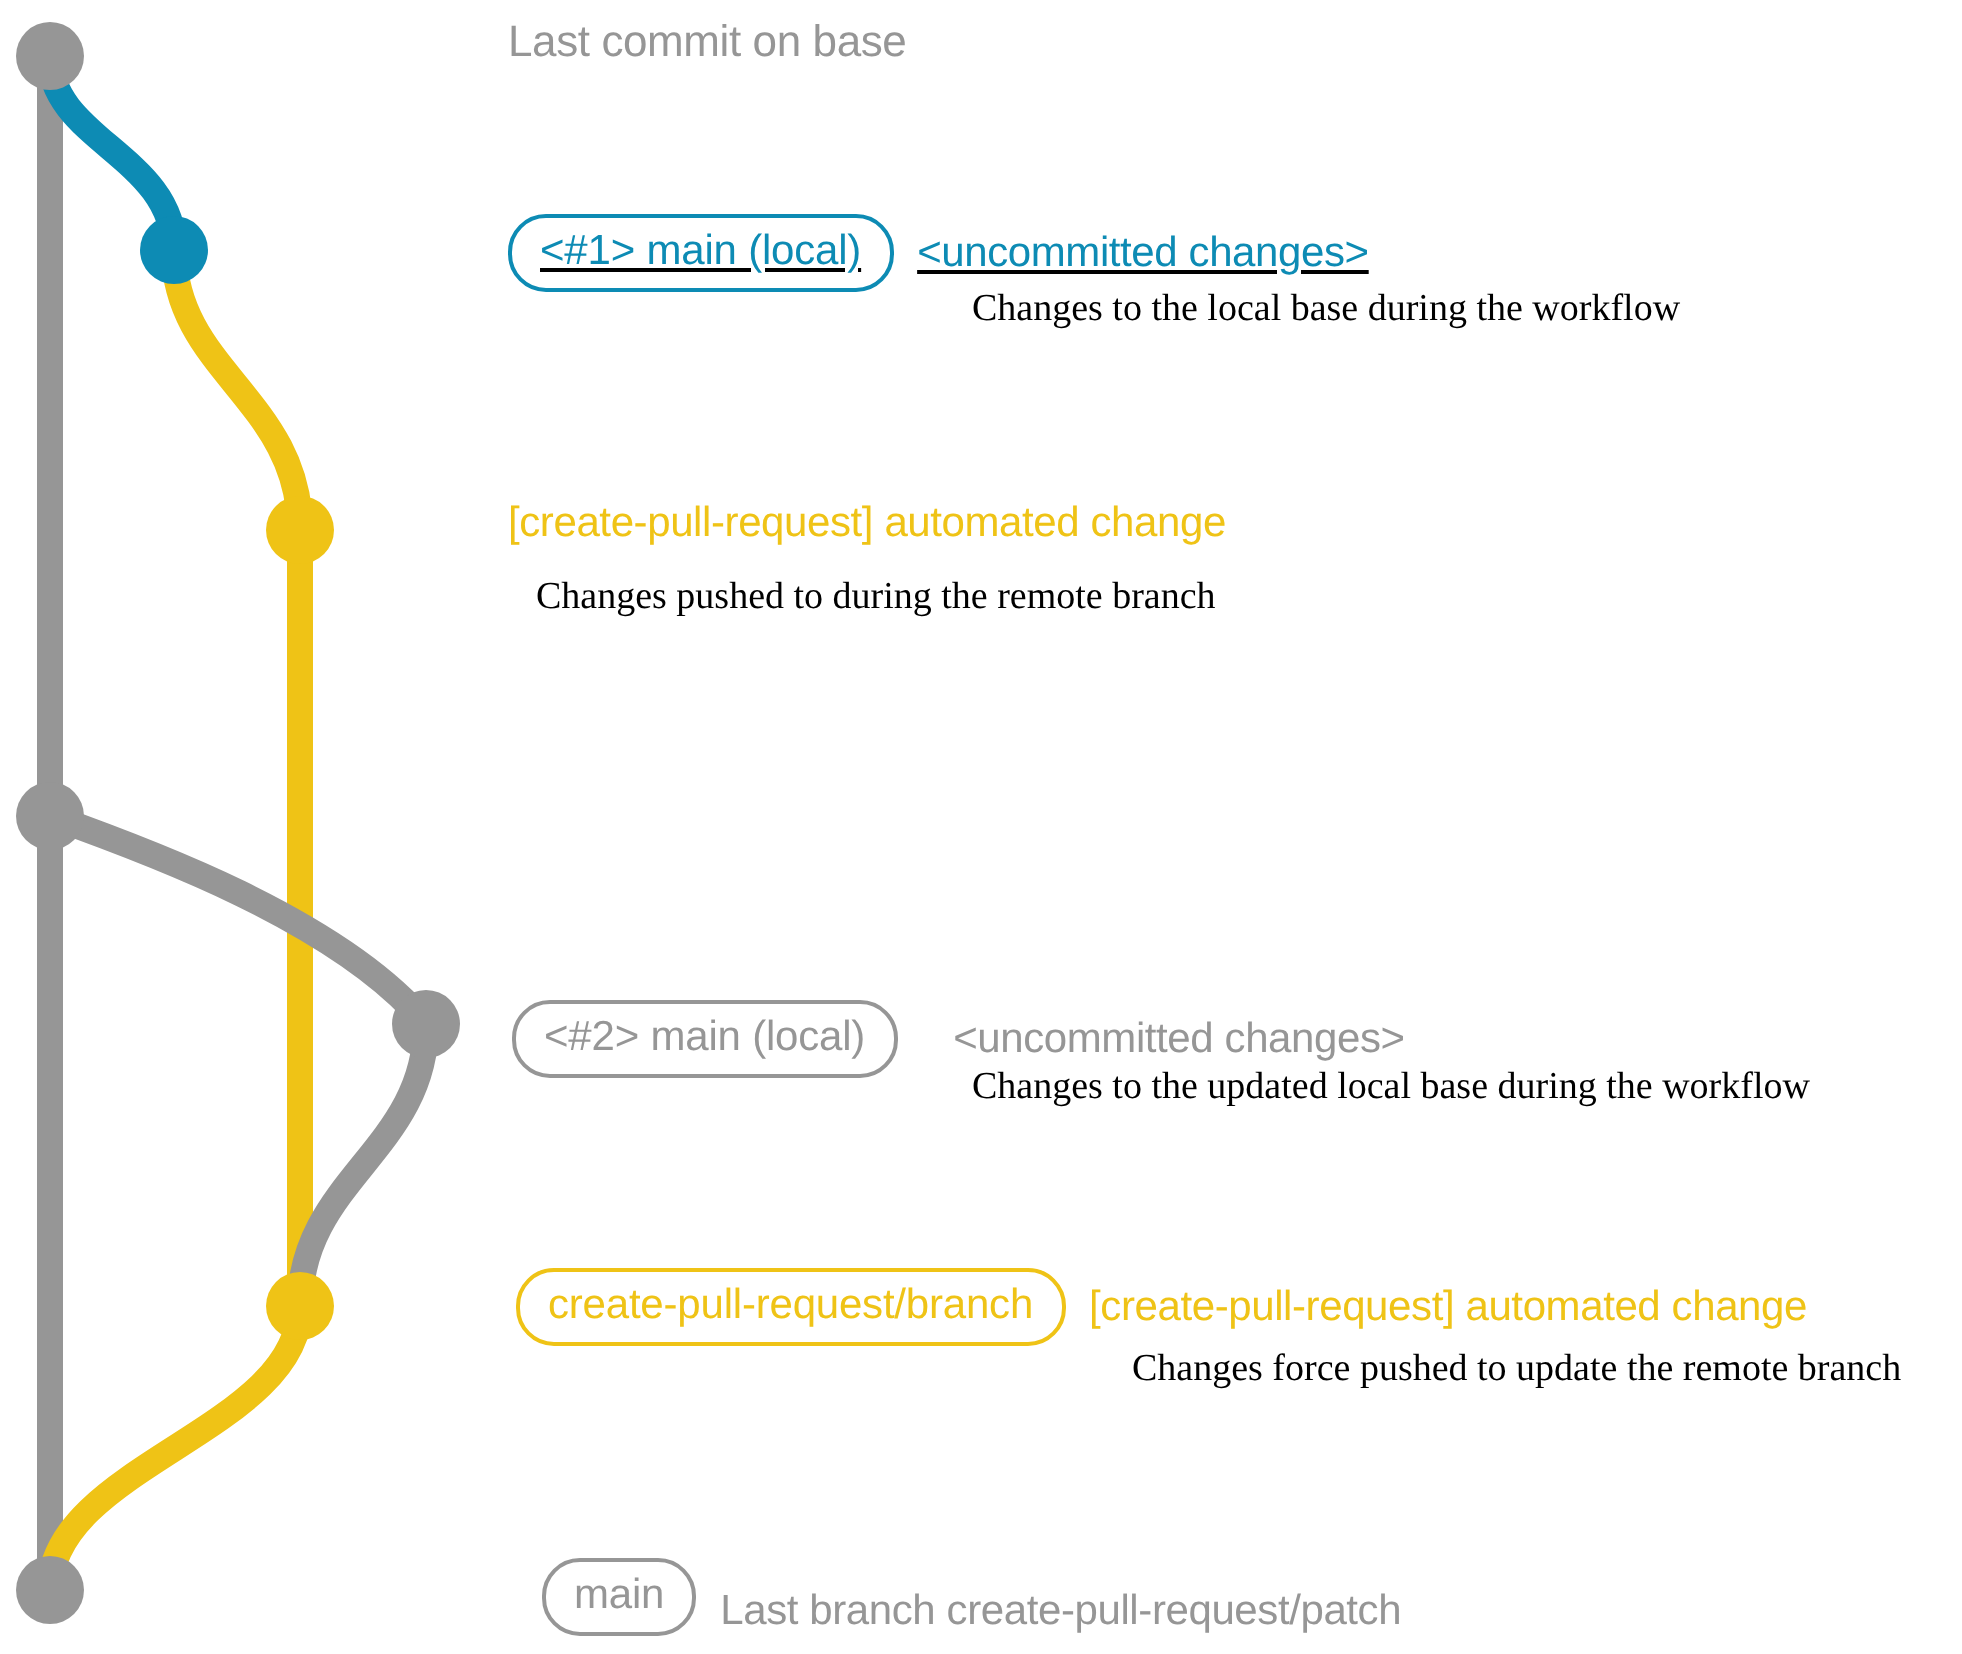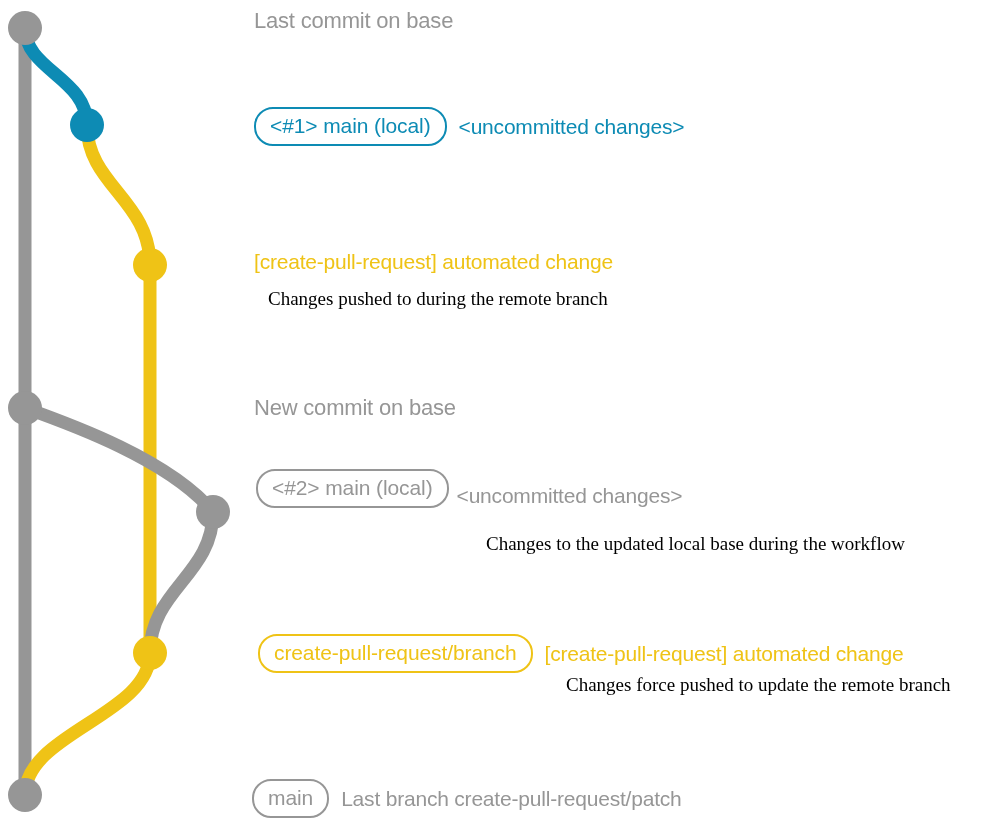--- a/index.html
+++ b/index.html
@@ -67,30 +67,30 @@
 
   
   .c-gray   { color: #969696; }
   .c-blue   { color: #0d8bb4; }
   .c-yellow { color: #efc316; }
 
   .row { position: absolute; display: flex; align-items: center; }
 
   
   #ann-last-commit      { left: 254px; top: 8px; }
-  #ann-local-1-row      { left: 254px; top: 107px; gap: 12px; }
+  #ann-local-1-row      { left: 254px; top: 107px; gap: 12px; text-decoration: underline; }
   #ann-local-1-note     { left: 486px; top: 144px; }
   #ann-cpr-1-subject    { left: 254px; top: 249px; }
   #ann-cpr-1-note       { left: 268px; top: 288px; }
   #ann-new-commit       { left: 254px; top: 395px; }
-  #ann-local-2-row      { left: 256px; top: 469px; gap: 8px; align-items: flex-end; }
+  #ann-local-2-row      { left: 256px; top: 500px; gap: 28px; }
   #ann-local-2-note     { left: 486px; top: 533px; }
   #ann-cpr-2-row        { left: 258px; top: 634px; gap: 12px; }
   #ann-cpr-2-note       { left: 566px; top: 674px; }
-  #ann-merge-row        { left: 252px; top: 779px; gap: 12px; }
+  #ann-merge-row        { left: 271px; top: 779px; gap: 12px; align-items: flex-end; }
 
   
   .base-label {
     font-size: 22px;
     line-height: 26px;
     color: #969696;
     letter-spacing: -0.2px;
   }
 </style>
 </head>
@@ -120,25 +120,25 @@
     <circle cx="150" cy="653" r="17" fill="#efc316"></circle>
     <circle cx="25" cy="795" r="17" fill="#969696"></circle>
   </svg>
 
   <div class="annotation base-label" id="ann-last-commit">Last commit on base</div>
 
   <div class="row" id="ann-local-1-row">
     <span class="ref-pill c-blue">&lt;#1&gt; main (local)</span>
     <span class="commit-subject c-blue">&lt;uncommitted changes&gt;</span>
   </div>
+  <div class="annotation commit-note" id="ann-local-1-note">Changes to the local base during the workflow</div>
 
   <div class="annotation commit-subject c-yellow" id="ann-cpr-1-subject">[create-pull-request] automated change</div>
   <div class="annotation commit-note" id="ann-cpr-1-note">Changes pushed to during the remote branch</div>
 
-  <div class="annotation base-label" id="ann-new-commit">New commit on base</div>
 
   <div class="row" id="ann-local-2-row">
     <span class="ref-pill c-gray">&lt;#2&gt; main (local)</span>
     <span class="commit-subject c-gray">&lt;uncommitted changes&gt;</span>
   </div>
   <div class="annotation commit-note" id="ann-local-2-note">Changes to the updated local base during the workflow</div>
 
   <div class="row" id="ann-cpr-2-row">
     <span class="ref-pill c-yellow">create-pull-request/branch</span>
     <span class="commit-subject c-yellow">[create-pull-request] automated change</span>

